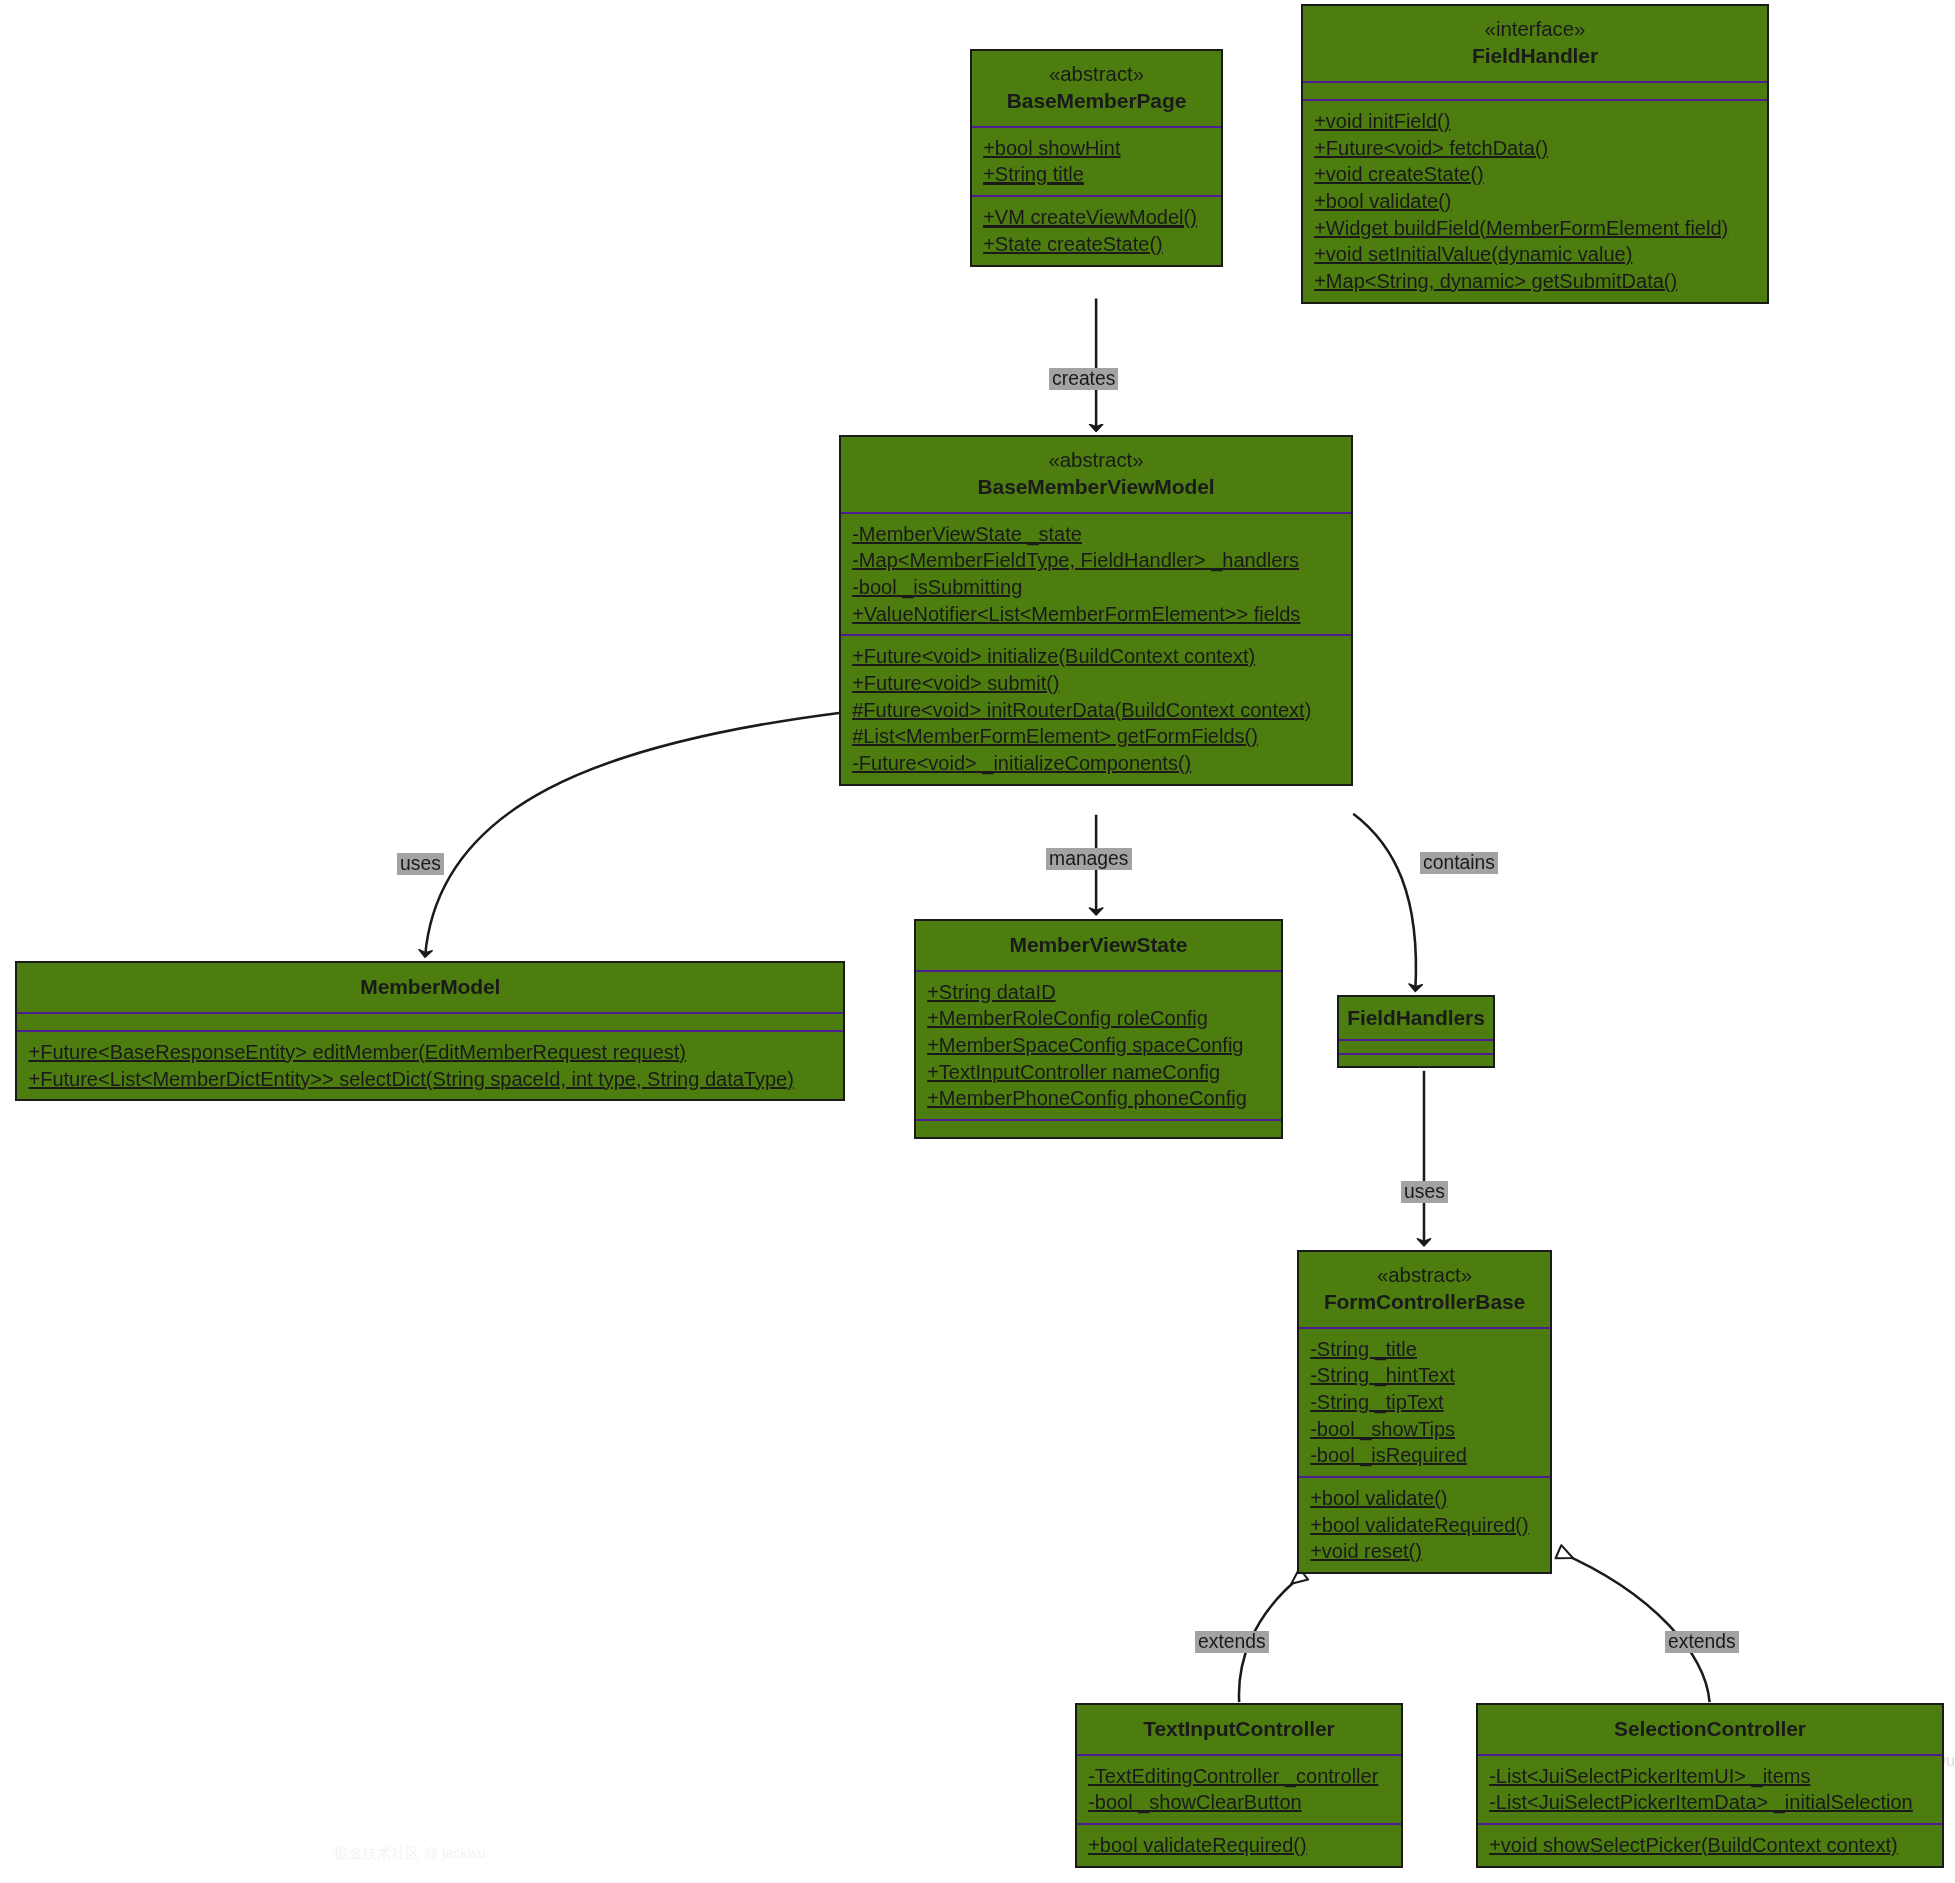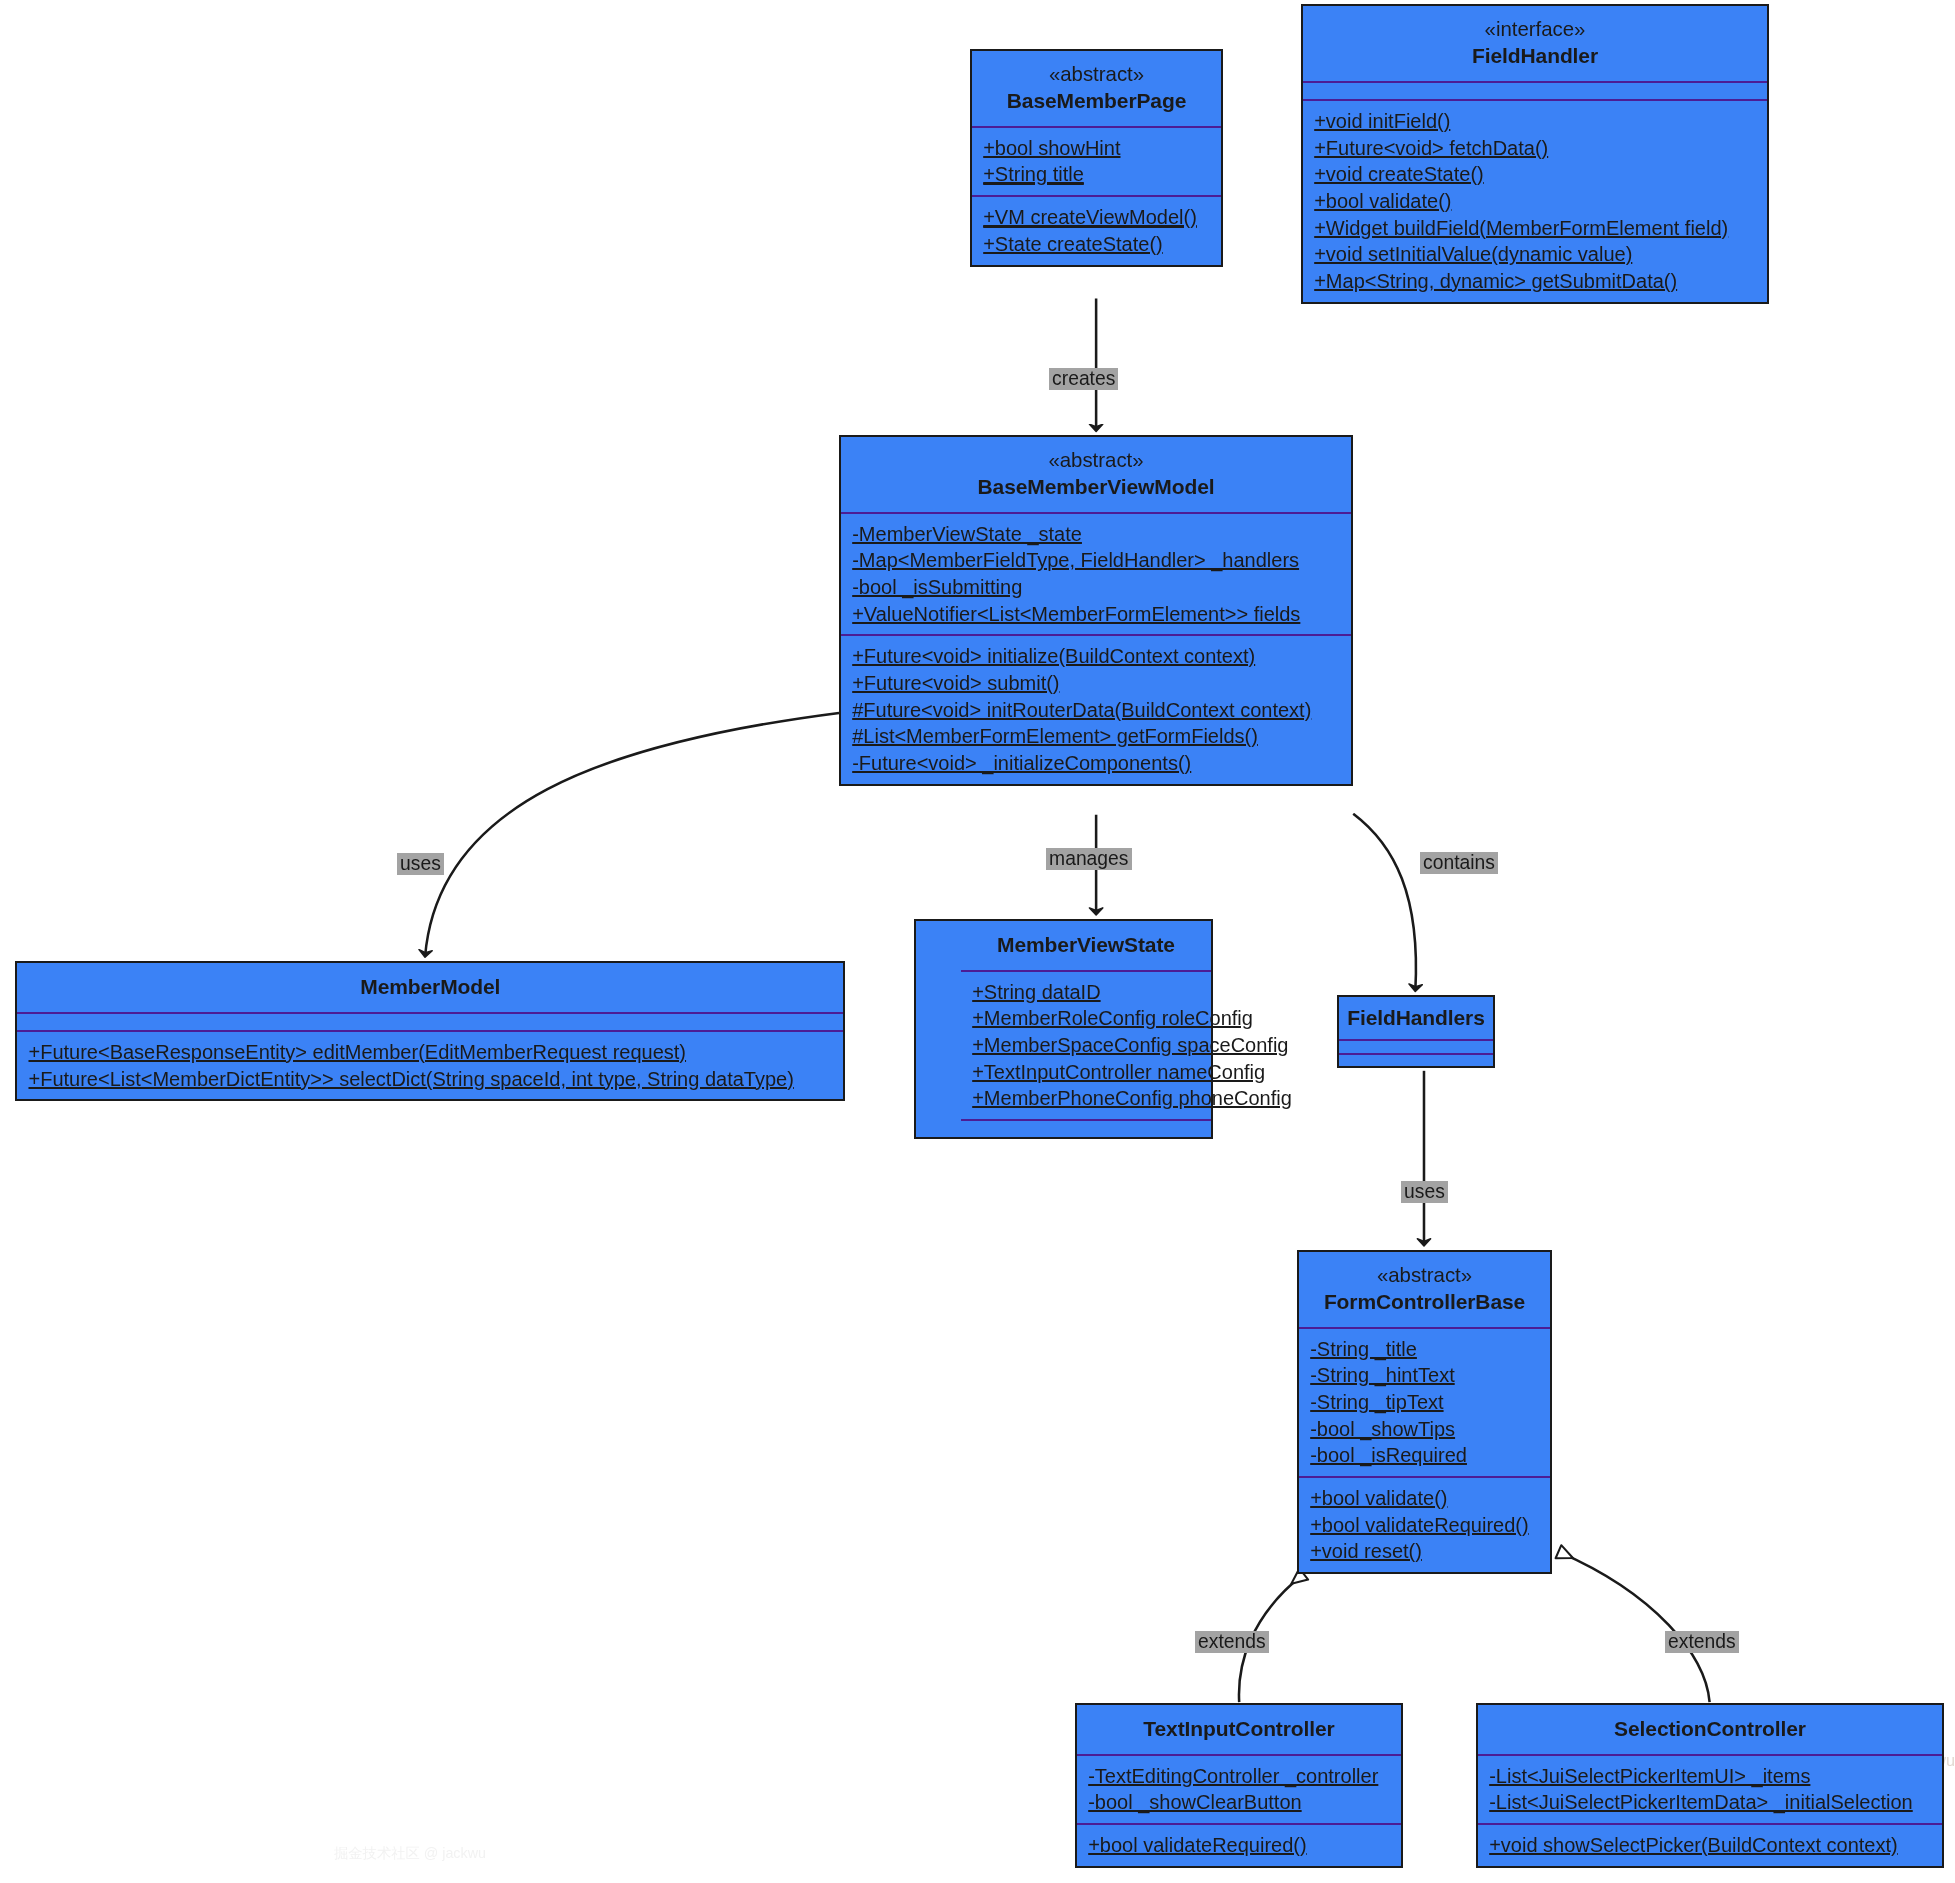--- a/index.html
+++ b/index.html
@@ -24,21 +24,21 @@
   svg.edge-layer {
     position: absolute;
     left: 0; top: 0;
     width: 1955px;
     height: 1883px;
     pointer-events: none;
   }
   .uml-class {
     position: absolute;
     box-sizing: border-box;
-    background: #3b82f6;
+    background: #4d7c0f;
     border: 2px solid #1a1a1a;
     z-index: 5;
   }
   .compartment {
     box-sizing: border-box;
     padding: 7.1px 11.2px;
   }
   .compartment + .compartment {
     border-top: 2px solid #4c1d95;
     text-decoration: underline;
@@ -92,21 +92,21 @@
   }
   .wm-right {
     color: #e2d9d2;
   }
 
   
   #cls-base-member-page   { left: 970px; top: 49px;   width: 253px; }
   #cls-field-handler      { left: 1301px; top: 4.1px;    width: 468px; }
   #cls-base-member-vm     { left: 839px; top: 435px;  width: 514px; }
   #cls-member-model       { left: 15.3px;   top: 961px; width: 830px; }
-  #cls-member-view-state  { left: 914px; top: 919px; width: 299px; padding-left: 45px; }
+  #cls-member-view-state  { left: 914px; top: 919px; width: 369px; }
   #cls-field-handlers     { left: 1337px; top: 995px; width: 158px; }
   #cls-form-ctrl-base     { left: 1297px; top: 1250px; width: 255px; }
   #cls-text-input-ctrl    { left: 1075px; top: 1703px; width: 328px; }
   #cls-selection-ctrl     { left: 1476px; top: 1703px; width: 468px; }
 </style>
 </head>
 <body>
 
 <div id="diagram-canvas">
 

